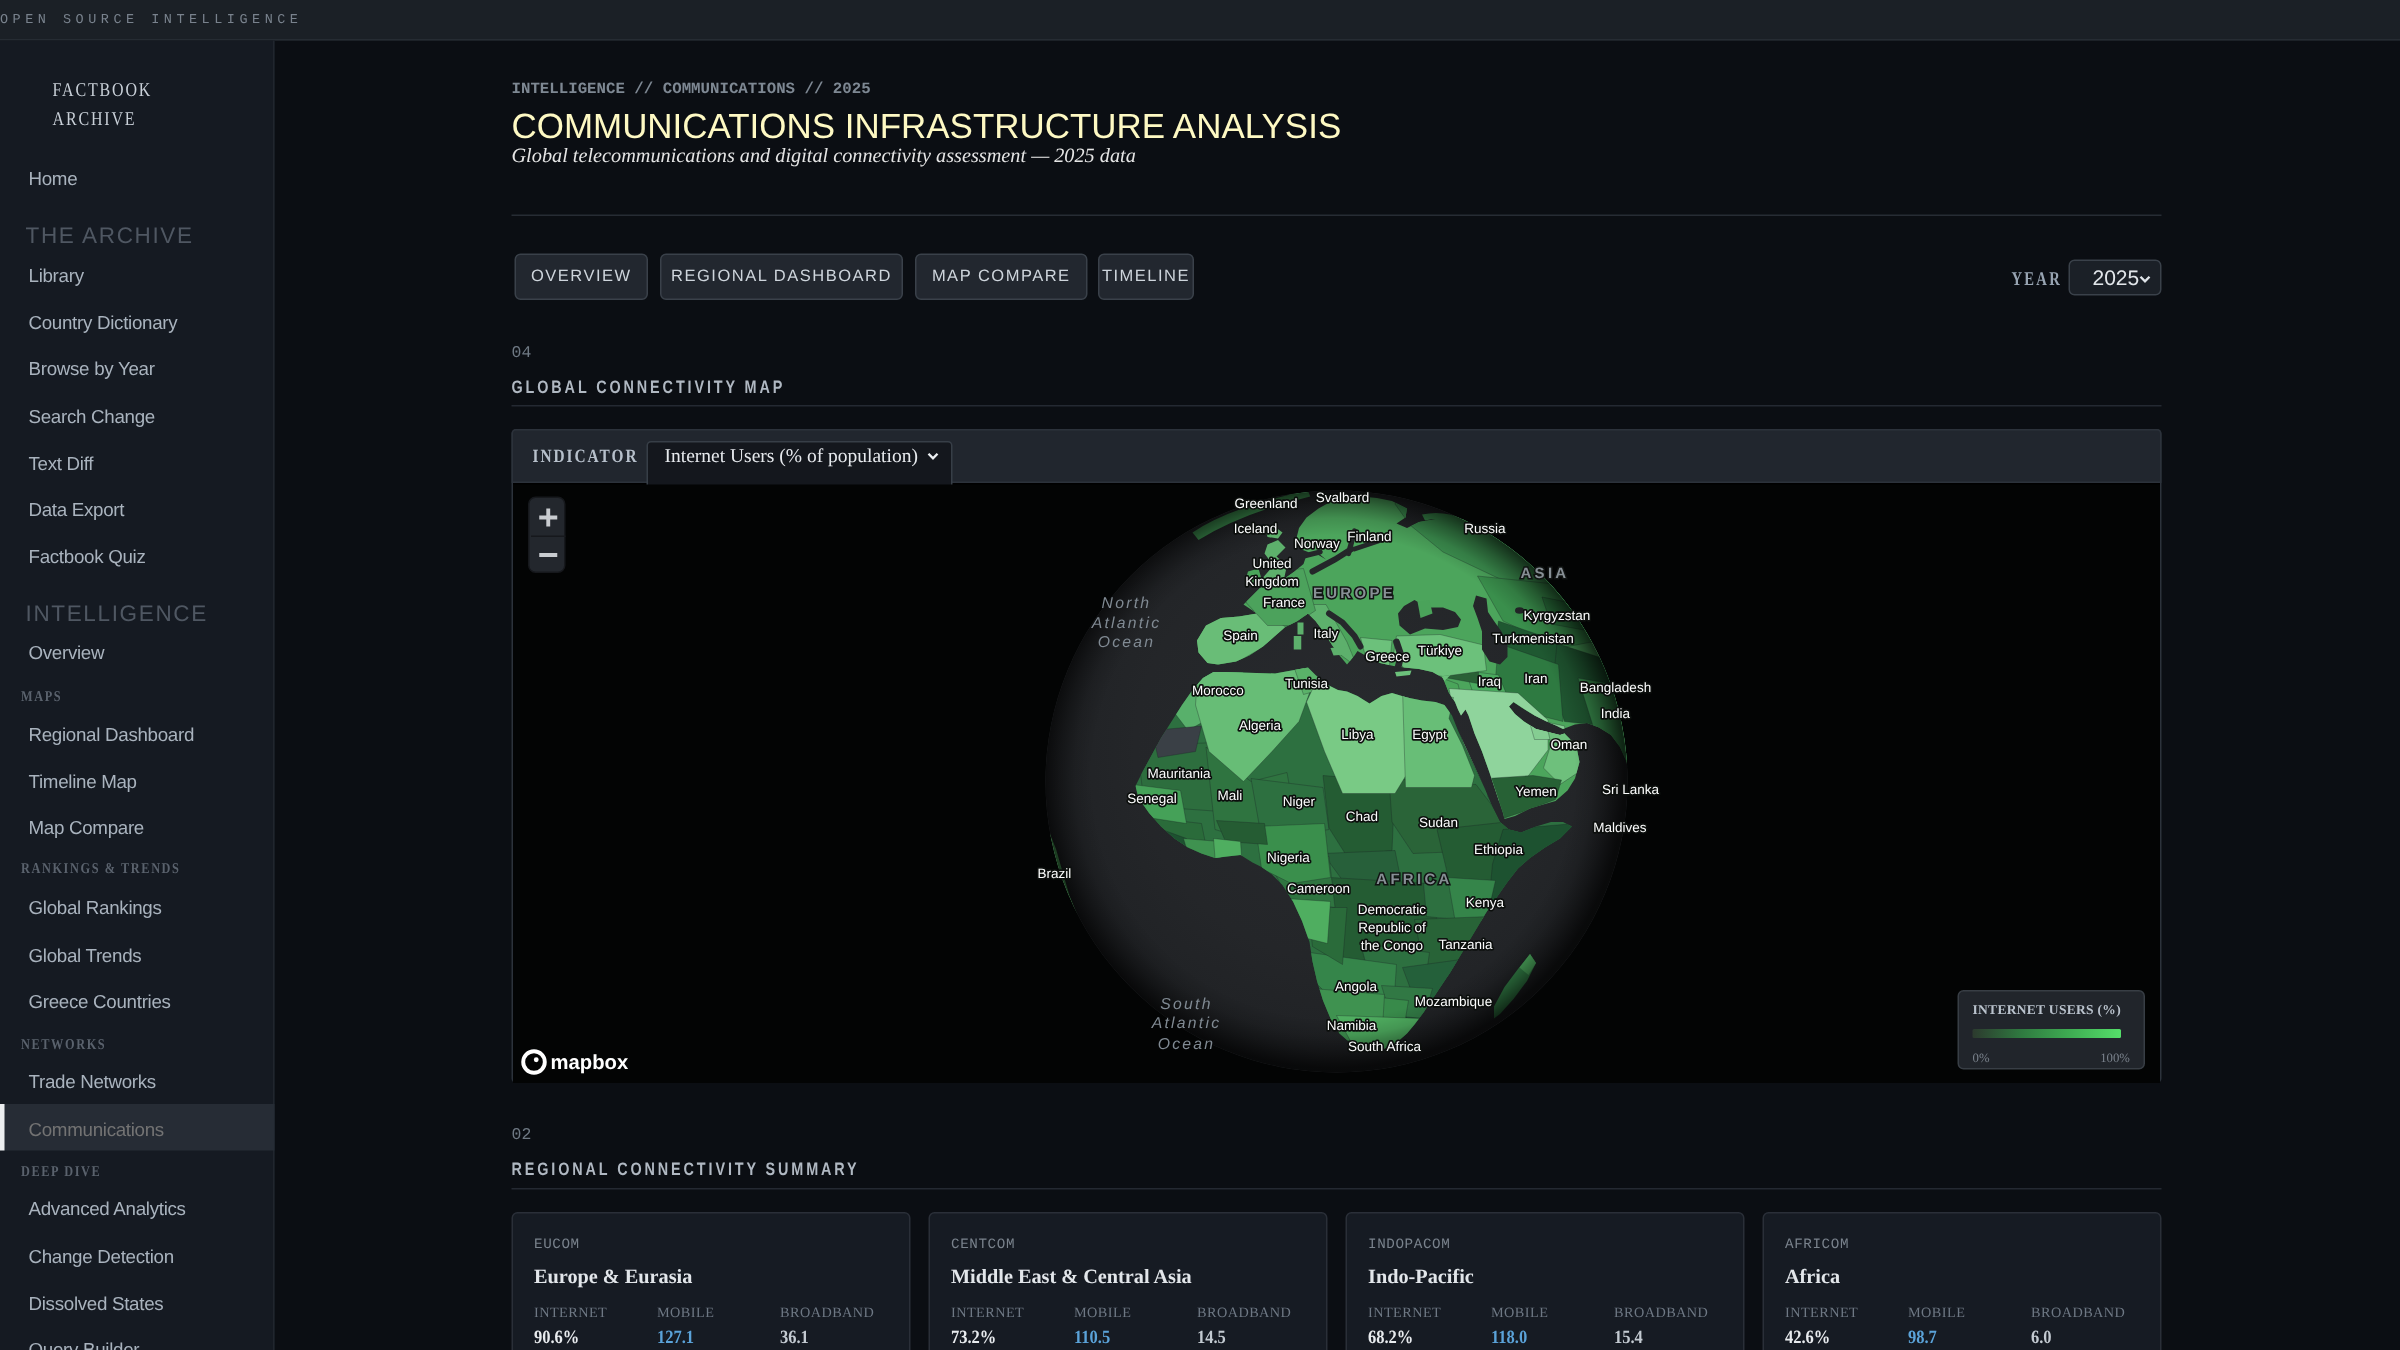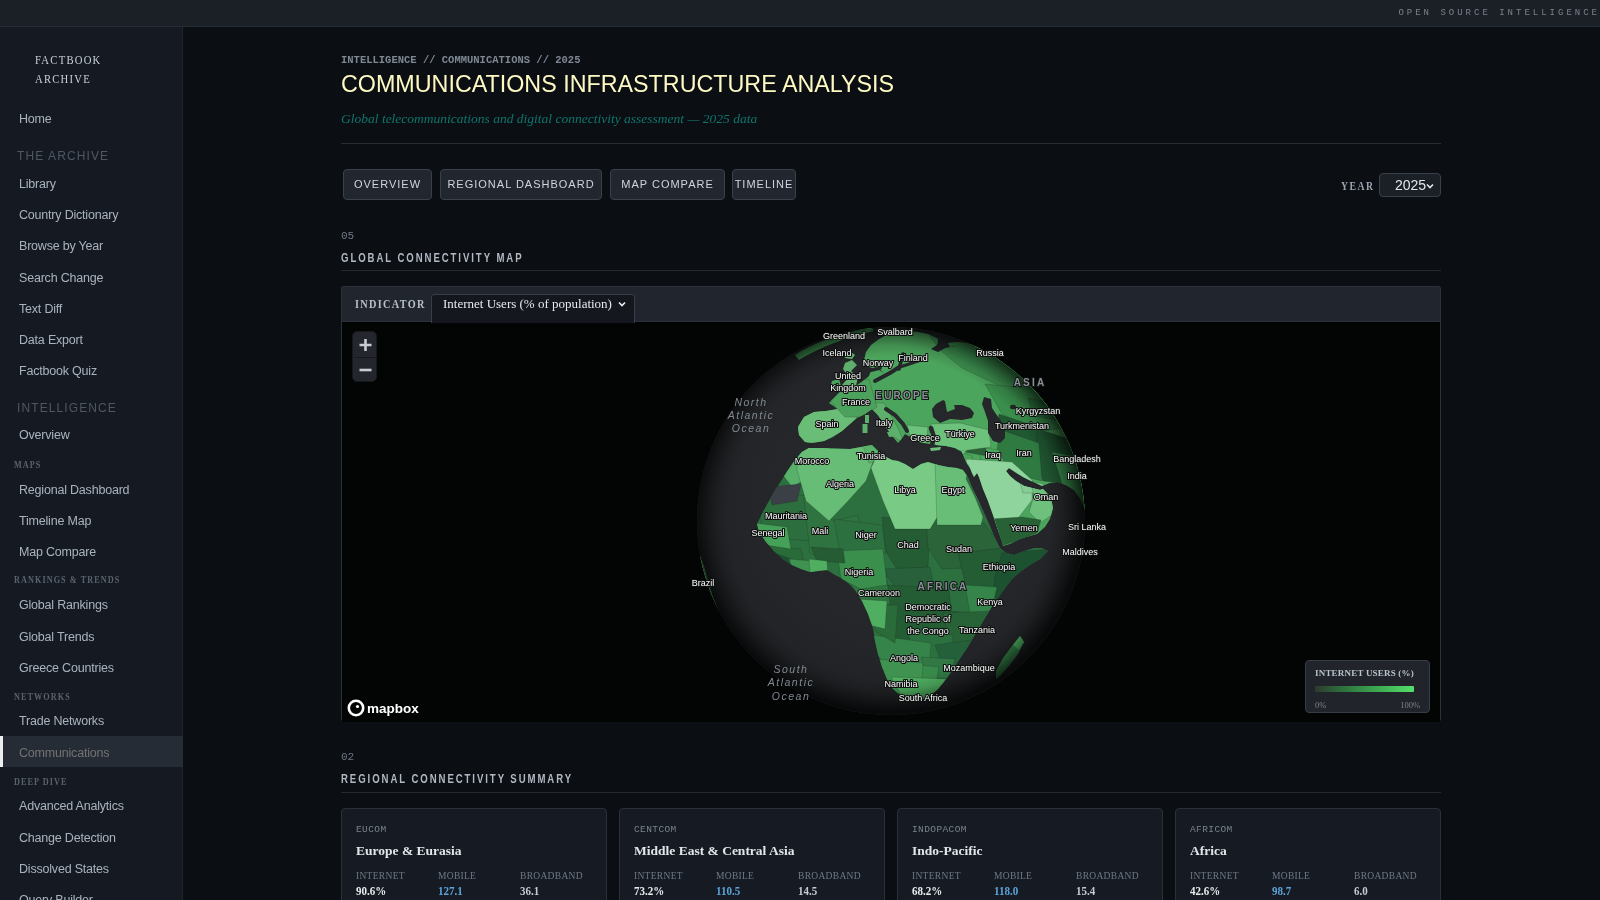--- a/index.html
+++ b/index.html
@@ -1,29 +1,29 @@
 <!DOCTYPE html>
 <html><head><meta charset="utf-8">
 <style>
 html,body{margin:0;padding:0;background:#0b0e13;width:1600px;height:900px;overflow:hidden}
 *{box-sizing:border-box}
 body{font-family:"Liberation Sans",sans-serif;position:relative}
-#topbar{position:absolute;left:0;top:0;width:1600px;height:27px;background:#1b2026;border-bottom:1px solid #262c33;text-align:right;line-height:27px;color:#79828d;font-family:"Liberation Mono",monospace;font-size:9px;letter-spacing:3px}
+#topbar{position:absolute;left:0;top:0;width:1600px;height:27px;background:#1b2026;border-bottom:1px solid #262c33;text-align:left;line-height:27px;color:#79828d;font-family:"Liberation Mono",monospace;font-size:9px;letter-spacing:3px}
 #sidebar{position:absolute;left:0;top:27px;width:183px;height:873px;background:#151a22;border-right:1px solid #21262e}
 .brand{position:absolute;left:35px;top:24px;font-family:"Liberation Serif",serif;font-size:13px;letter-spacing:1.5px;color:#c9d0d8;line-height:18.5px;transform:scaleX(0.82);transform-origin:left top}
 .nv{position:absolute;left:19px;font-size:12.5px;letter-spacing:-0.2px;color:#a9b3be;white-space:nowrap}
-.lbs{position:absolute;left:17px;font-size:12px;letter-spacing:1.1px;color:#4f5762;white-space:nowrap}
+.lbs{position:absolute;left:17px;font-size:15px;letter-spacing:1.1px;color:#4f5762;white-space:nowrap}
 .lbr{position:absolute;left:14px;font-family:"Liberation Serif",serif;font-weight:bold;font-size:10px;letter-spacing:1.3px;color:#5a626d;white-space:nowrap;transform:scaleX(0.82);transform-origin:left}
 #active{position:absolute;left:0;top:709px;width:183px;height:31px;background:#262c35;border-left:3px solid #eceef0}
 .nva{position:absolute;left:19px;font-size:12.5px;letter-spacing:-0.2px;color:#737373;white-space:nowrap}
 #main{position:absolute;left:183px;top:27px;width:1417px;height:873px}
 .abs{position:absolute}
 #crumb{left:158px;top:27px;font-family:"Liberation Mono",monospace;font-weight:bold;font-size:10.5px;letter-spacing:0;color:#7e8893}
 #h1{left:158px;top:41px;font-family:Liberation Sans, sans-serif;font-size:23.3px;letter-spacing:0;color:#fef9c3;font-weight:normal;line-height:1.4}
-#sub{left:158px;top:84px;font-family:"Liberation Serif",serif;font-style:italic;font-size:13.5px;color:#0f766e}
+#sub{left:158px;top:69px;font-family:"Liberation Serif",serif;font-style:italic;font-size:13.5px;color:#e5e5e5}
 #hr1{left:158px;top:116px;width:1100px;height:0;border-top:1px solid #272c34}
 .tab{position:absolute;top:142px;height:31px;background:#22272f;border:1px solid #3a414a;border-radius:4px;color:#ced5dc;font-size:11px;letter-spacing:1px;text-align:center;line-height:29px;white-space:nowrap}
 #yearlab{left:1158px;top:151px;font-family:"Liberation Serif",serif;font-weight:bold;font-size:13px;letter-spacing:2px;color:#98a4b2;transform:scaleX(0.75);transform-origin:left}
 #yearsel{left:1196px;top:146px;width:62px;height:24px;background:#1b2027;border:1px solid #3a414a;border-radius:4px;color:#e2e6ea;font-size:14px;line-height:22px;text-align:left;padding-left:15px}
 .secnum{font-family:"Liberation Mono",monospace;font-size:11px;color:#6f7984}
 .sechead{font-size:12px;font-weight:bold;letter-spacing:2.4px;color:#b0b8c2;transform:scaleX(0.8);transform-origin:left}
 .sechr{width:1100px;height:0;border-top:1px solid #242932}
 #panel{left:158px;top:259px;width:1100px;height:436px;background:#000;border:1px solid #2c323b;border-radius:3px}
 #phead{left:158px;top:259px;width:1100px;height:36px;background:#21262e;border:1px solid #2c323b;border-radius:3px 3px 0 0}
 #indlab{left:172px;top:270px;font-family:"Liberation Serif",serif;font-weight:bold;font-size:12.5px;letter-spacing:1.6px;color:#b7c0cb;transform:scaleX(0.82);transform-origin:left}
@@ -81,21 +81,21 @@
  <div class="abs" id="sub">Global telecommunications and digital connectivity assessment — 2025 data</div>
  <div class="abs" id="hr1"></div>
  <div class="tab" style="left:160px;width:89px">OVERVIEW</div>
  <div class="tab" style="left:257px;width:162px">REGIONAL DASHBOARD</div>
  <div class="tab" style="left:427px;width:115px">MAP COMPARE</div>
  <div class="tab" style="left:549px;width:64px">TIMELINE</div>
  <div class="abs" id="yearlab">YEAR</div>
  <div class="abs" id="yearsel">2025<svg class="chev" style="position:absolute;right:6px;top:8px" viewBox="0 0 8 8">
         <path d="M1 2.5 L4 5.5 L7 2.5" stroke="#dfe4e9" stroke-width="1.6" fill="none"></path>
       </svg></div>
- <div class="abs secnum" style="left:158px;top:203px">05</div>
+ <div class="abs secnum" style="left:158px;top:203px">04</div>
  <div class="abs sechead" style="left:158px;top:224px">GLOBAL CONNECTIVITY MAP</div>
  <div class="abs sechr" style="left:158px;top:243px"></div>
  <div class="abs" id="panel"></div>
  <div class="abs" id="phead"></div>
  <div class="abs" id="indlab">INDICATOR</div>
  <div class="abs" id="indsel">Internet Users (% of population)<svg class="chev" style="position:absolute;right:8px;top:5px" viewBox="0 0 8 8">
         <path d="M1 2.5 L4 5.5 L7 2.5" stroke="#eceff2" stroke-width="1.6" fill="none"></path>
       </svg></div>
  <div class="abs" id="mapwrap"><svg width="1098" height="399" viewBox="342 323 1098 399">
 <defs>

